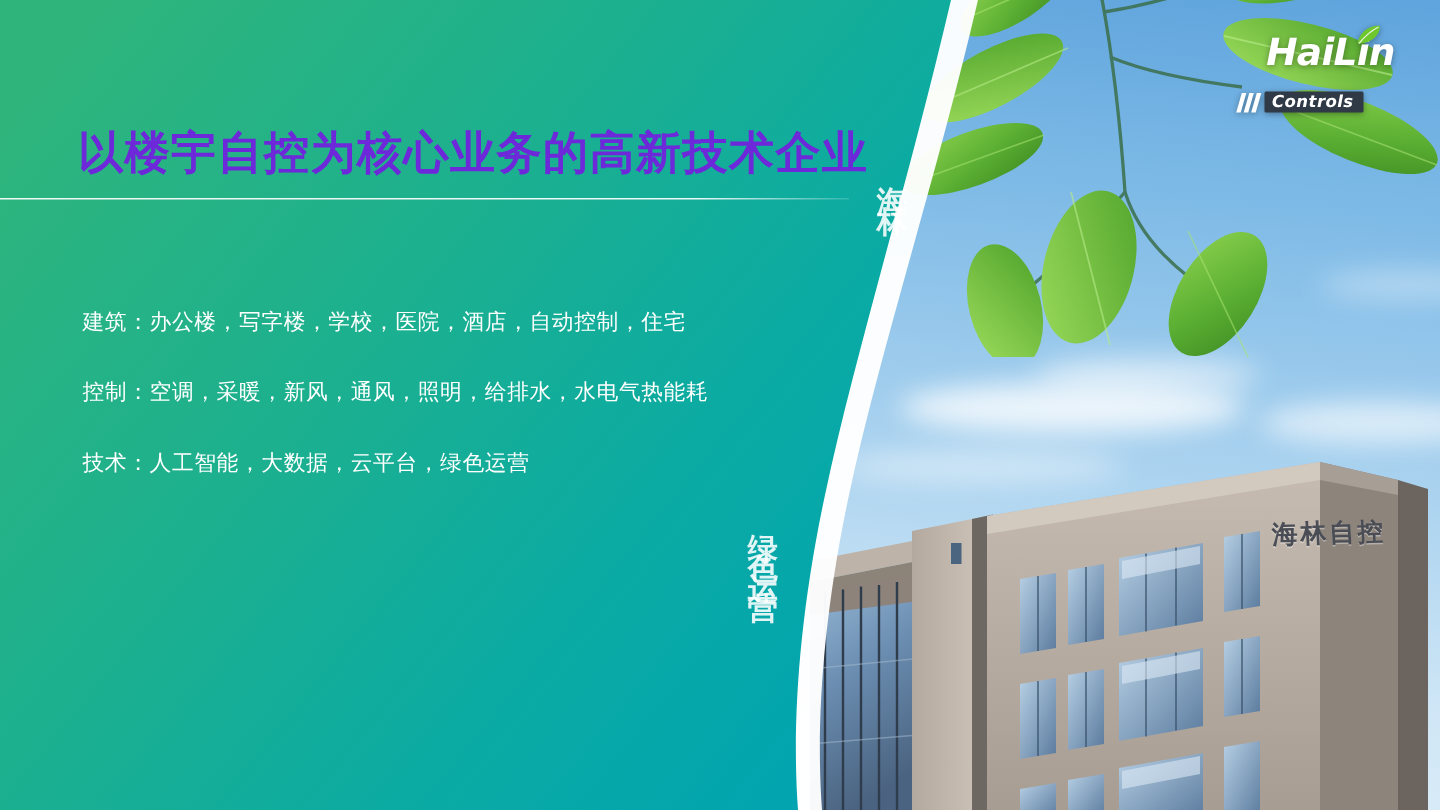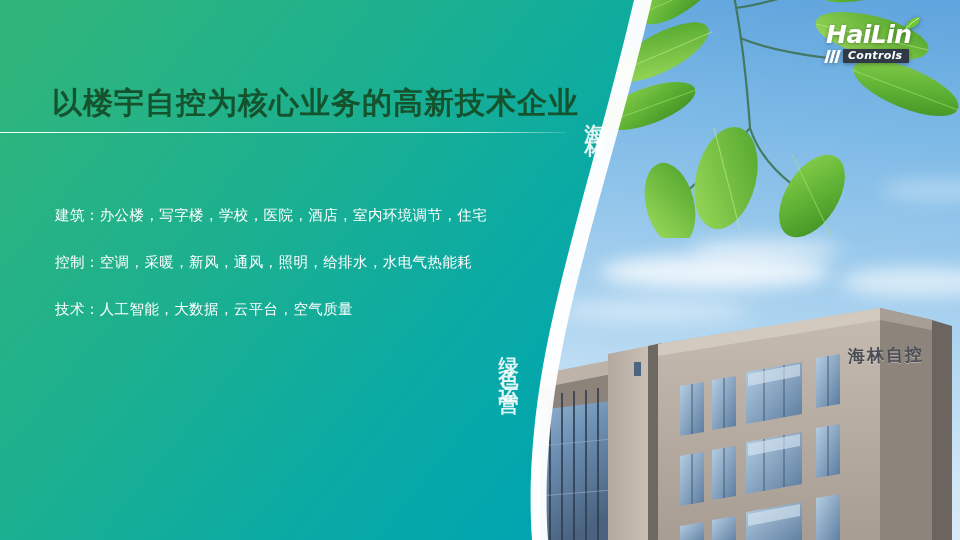--- a/index.html
+++ b/index.html
@@ -73,21 +73,21 @@
     position: absolute;
     left: 0; top: 0;
     width: 680px; height: 540px;
   }
 
   
   .logo {
     position: absolute;
     left: 826px; top: 22px;
     width: 122px;
-    text-align: left;
+    text-align: center;
     filter: drop-shadow(0 1px 2px rgba(0,0,0,.35));
   }
   .logo-word {
     position: relative;
     display: block;
     font-size: 25px;
     line-height: 25px;
     font-weight: 700;
     font-style: italic;
     color: #ffffff;
@@ -95,21 +95,21 @@
     font-family: "DejaVu Sans", "Liberation Sans", sans-serif;
   }
   .logo-leaf {
     position: absolute;
     left: 78px; top: -5px;
     width: 17px; height: 13px;
   }
   .logo-sub {
     display: flex;
     align-items: stretch;
-    margin-top: 2px;
+    margin-top: 14px;
     height: 14px;
   }
   .logo-bars {
     display: flex;
     gap: 2px;
     align-items: center;
     padding-right: 4px;
   }
   .logo-bars i {
     display: block;
@@ -130,21 +130,21 @@
     font-family: "DejaVu Sans", "Liberation Sans", sans-serif;
   }
 
   
   .headline {
     position: absolute;
     left: 52px; top: 85px;
     font-size: 30px;
     line-height: 36px;
     font-weight: 700;
-    color: #14532d;
+    color: #6d28d9;
     letter-spacing: 1px;
     white-space: nowrap;
     font-family: "DejaVu Sans", "Liberation Sans", sans-serif;
   }
   .headline-rule {
     position: absolute;
     left: 0; top: 132px;
     width: 566px; height: 1px;
     background: linear-gradient(90deg, rgba(255,255,255,.92) 0%, rgba(255,255,255,.92) 82%, rgba(255,255,255,.15) 100%);
   }
@@ -366,23 +366,23 @@
 
     <path d="M0,0 L652,0 C 624,120 586,236 566,330 C 548,414 544,486 548,540 L0,540 Z" fill="#ffffff" opacity="0.96"></path>
 
     <path d="M0,0 L634,0 C 606,120 570,236 550,330 C 532,414 528,486 532,540 L0,540 Z" fill="url(#panelgrad)"></path>
   </svg>
 
   <div class="headline">以楼宇自控为核心业务的高新技术企业</div>
   <div class="headline-rule"></div>
 
   <div class="lines">
-    <div class="line">建筑：办公楼，写字楼，学校，医院，酒店，室内环境调节，住宅</div>
+    <div class="line">建筑：办公楼，写字楼，学校，医院，酒店，自动控制，住宅</div>
     <div class="line">控制：空调，采暖，新风，通风，照明，给排水，水电气热能耗</div>
-    <div class="line">技术：人工智能，大数据，云平台，空气质量</div>
+    <div class="line">技术：人工智能，大数据，云平台，绿色运营</div>
   </div>
 
   <div class="vtext v1">海林</div>
   <div class="vtext v2">绿色运营</div>
 
   <div class="logo">
     <span class="logo-word">HaiLin</span>
     <svg class="logo-leaf" viewBox="0 0 17 13">
       <path d="M1 12 C 2 5, 8 0, 16 0 C 16 7, 10 12, 1 12 Z" fill="#6fc72e"></path>
       <path d="M2 12 C 6 7, 11 3, 15 1" stroke="#ffffff" stroke-width="0.9" fill="none" opacity=".8"></path>

